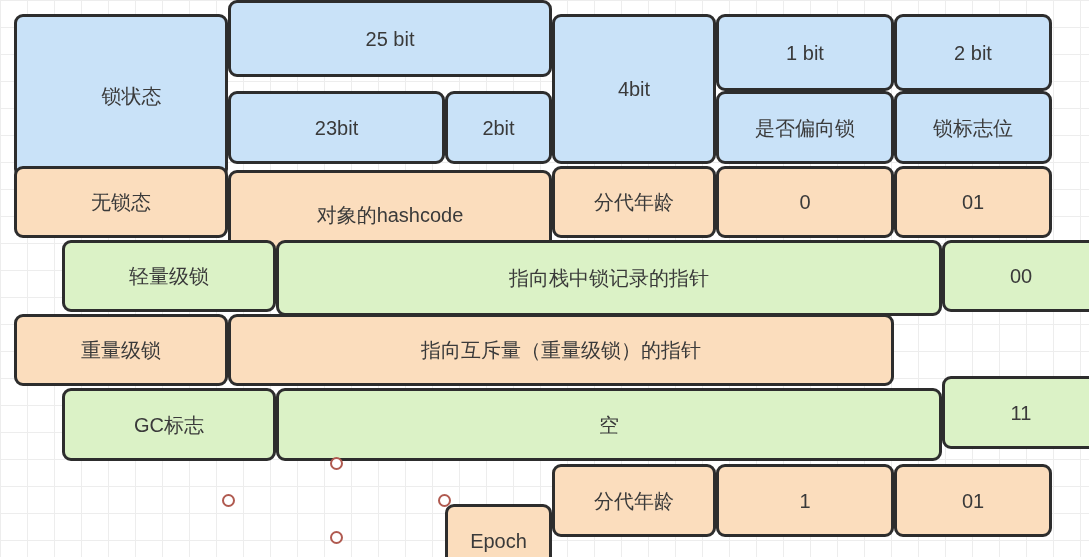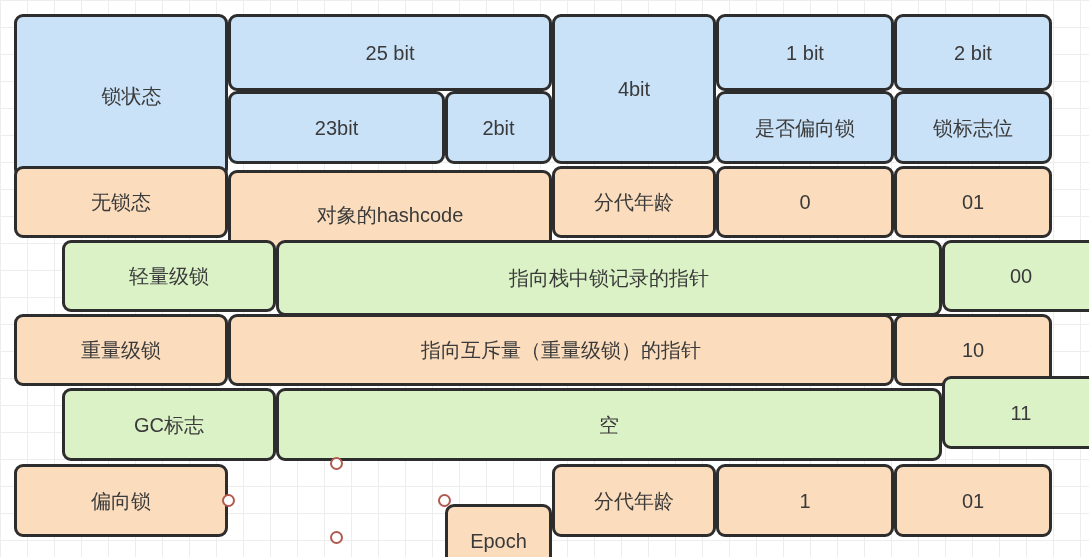--- a/index.html
+++ b/index.html
@@ -44,48 +44,46 @@
     border: 2px solid #b05a50;
     z-index: 5;
   }
 </style>
 </head>
 <body>
 
 <div class="canvas">
 
   <div class="cell blue" style="left:14px; top:14px; width:214px; height:164px;padding-left:21px;">锁状态</div>
-  <div class="cell blue" style="left:228px; top:14px; width:324px; height:77px;">25 bit</div>
+  <div class="cell blue" style="left:228px; top:0; width:324px; height:77px;">25 bit</div>
   <div class="cell blue" style="left:228px; top:91px; width:217px; height:73px;">23bit</div>
   <div class="cell blue" style="left:445px; top:91px; width:107px; height:73px;">2bit</div>
   <div class="cell blue" style="left:552px; top:14px; width:164px; height:150px;">4bit</div>
   <div class="cell blue" style="left:716px; top:14px; width:178px; height:77px;">1 bit</div>
   <div class="cell blue" style="left:716px; top:91px; width:178px; height:73px;">是否偏向锁</div>
   <div class="cell blue" style="left:894px; top:14px; width:158px; height:77px;">2 bit</div>
   <div class="cell blue" style="left:894px; top:91px; width:158px; height:73px;">锁标志位</div>
 
   <div class="cell orange" style="left:14px; top:166px; width:214px; height:72px;">无锁态</div>
   <div class="cell orange" style="left:228px; top:170px; width:324px; height:89px;">对象的hashcode</div>
   <div class="cell orange" style="left:552px; top:166px; width:164px; height:72px;">分代年龄</div>
   <div class="cell orange" style="left:716px; top:166px; width:178px; height:72px;">0</div>
   <div class="cell orange" style="left:894px; top:166px; width:158px; height:72px;">01</div>
 
   <div class="cell green" style="left:14px; top:240px; width:214px; height:72px;">轻量级锁</div>
   <div class="cell green" style="left:228px; top:240px; width:666px; height:76px;">指向栈中锁记录的指针</div>
   <div class="cell green" style="left:894px; top:240px; width:158px; height:72px;">00</div>
 
   <div class="cell orange" style="left:14px; top:314px; width:214px; height:72px;">重量级锁</div>
   <div class="cell orange" style="left:228px; top:314px; width:666px; height:72px;">指向互斥量（重量级锁）的指针</div>
-  <div class="cell orange" style="left:894px; top:314px; width:158px; height:72px;">10</div>
 
   <div class="cell green" style="left:14px; top:388px; width:214px; height:73px;">GC标志</div>
   <div class="cell green" style="left:228px; top:388px; width:666px; height:73px;">空</div>
   <div class="cell green" style="left:894px; top:376px; width:158px; height:73px;">11</div>
 
-  <div class="cell orange" style="left:14px; top:464px; width:214px; height:73px;">偏向锁</div>
   <div class="cell orange" style="left:445px; top:464px; width:107px; height:73px;margin-top:40px;">Epoch</div>
   <div class="cell orange" style="left:552px; top:464px; width:164px; height:73px;">分代年龄</div>
   <div class="cell orange" style="left:716px; top:464px; width:178px; height:73px;">1</div>
   <div class="cell orange" style="left:894px; top:464px; width:158px; height:73px;">01</div>
 
   <div class="conn" style="left:330px; top:457px;"></div>
   <div class="conn" style="left:222px; top:494px;"></div>
   <div class="conn" style="left:438px; top:494px;"></div>
   <div class="conn" style="left:330px; top:531px;"></div>
 

